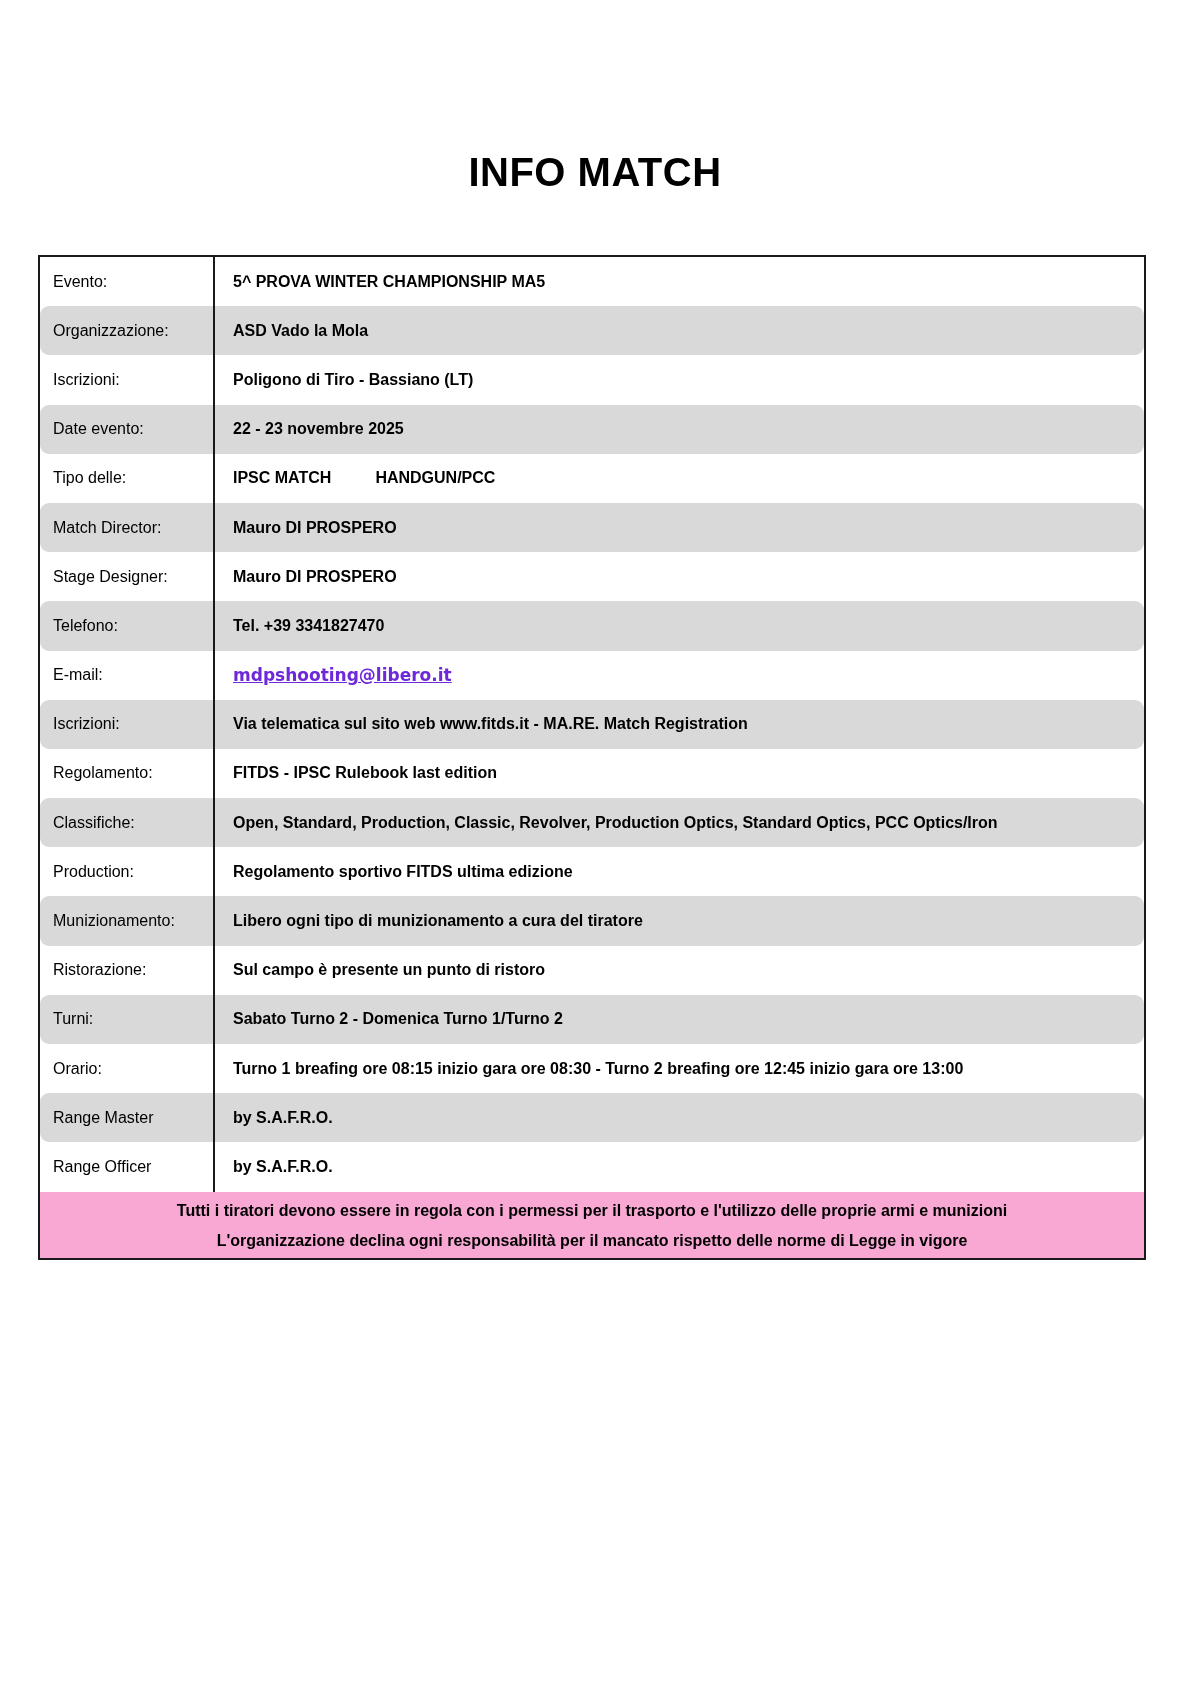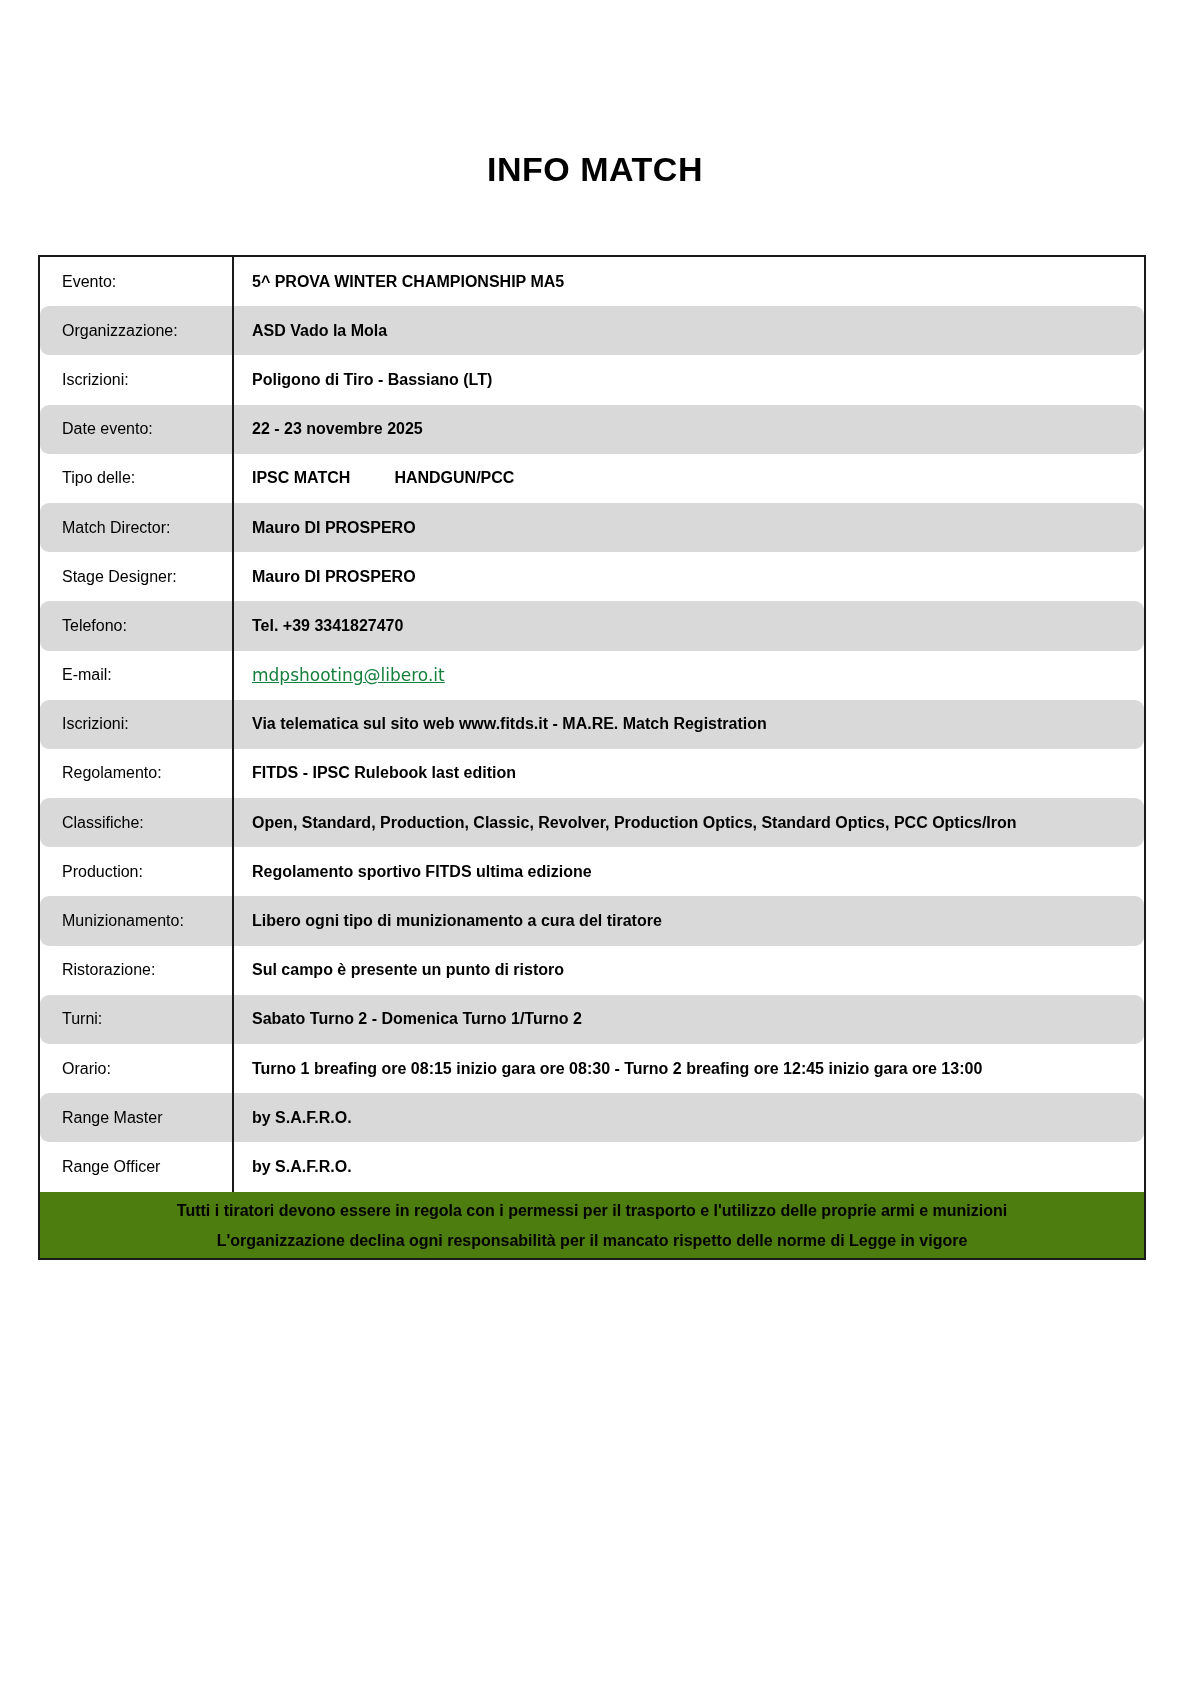--- a/index.html
+++ b/index.html
@@ -1,39 +1,39 @@
 <!DOCTYPE html>
 <html><head>
 <meta charset="utf-8">
 <style>
   html, body { margin: 0; padding: 0; background: #ffffff; }
   body { width: 1190px; height: 1684px; position: relative; font-family: "Liberation Sans", sans-serif; color: #000; }
   .title {
     position: absolute; top: 150px; left: 0; width: 1190px; text-align: center;
-    font-size: 34px; font-weight: bold; letter-spacing: 0.5px;
+    font-size: 40px; font-weight: bold; letter-spacing: 0.5px;
   }
   .info-table {
     position: absolute; top: 255px; left: 38px; width: 1108px;
     border: 2px solid #1a1a1a; box-sizing: border-box;
   }
   .row { display: flex; height: 49.2px; align-items: center; }
   .row.shaded { background: #d9d9d9; border-radius: 9px; }
   .label {
-    width: 194px; box-sizing: border-box; padding-left: 22px; height: 100%;
+    width: 175px; box-sizing: border-box; padding-left: 13px; height: 100%;
     display: flex; align-items: center; font-size: 16px;
     border-right: 2px solid #1a1a1a;
     text-align: right;
   }
   .value {
     flex: 1; padding-left: 18px; font-size: 16px; font-weight: bold; height: 100%;
     display: flex; align-items: center; white-space: nowrap;
   }
   .value .gap { display: inline-block; width: 44px; }
-  .email-link { color: #15803d; text-decoration: underline; font-weight: normal; font-family: "DejaVu Sans", sans-serif; font-size: 17px; }
-  .footer { background: #4d7c0f; padding: 4px 0 2px 0; text-align: center; }
+  .email-link { color: #6d28d9; text-decoration: underline; font-weight: bold; font-family: "DejaVu Sans", sans-serif; font-size: 17px; }
+  .footer { background: #f9a8d4; padding: 4px 0 2px 0; text-align: center; }
   .footer-line { font-size: 16px; font-weight: bold; line-height: 30px; }
 </style>
 </head>
 <body>
 
 <div class="title">INFO MATCH</div>
 
 <div class="info-table">
   <div class="row">
     <div class="label">Evento:</div>

